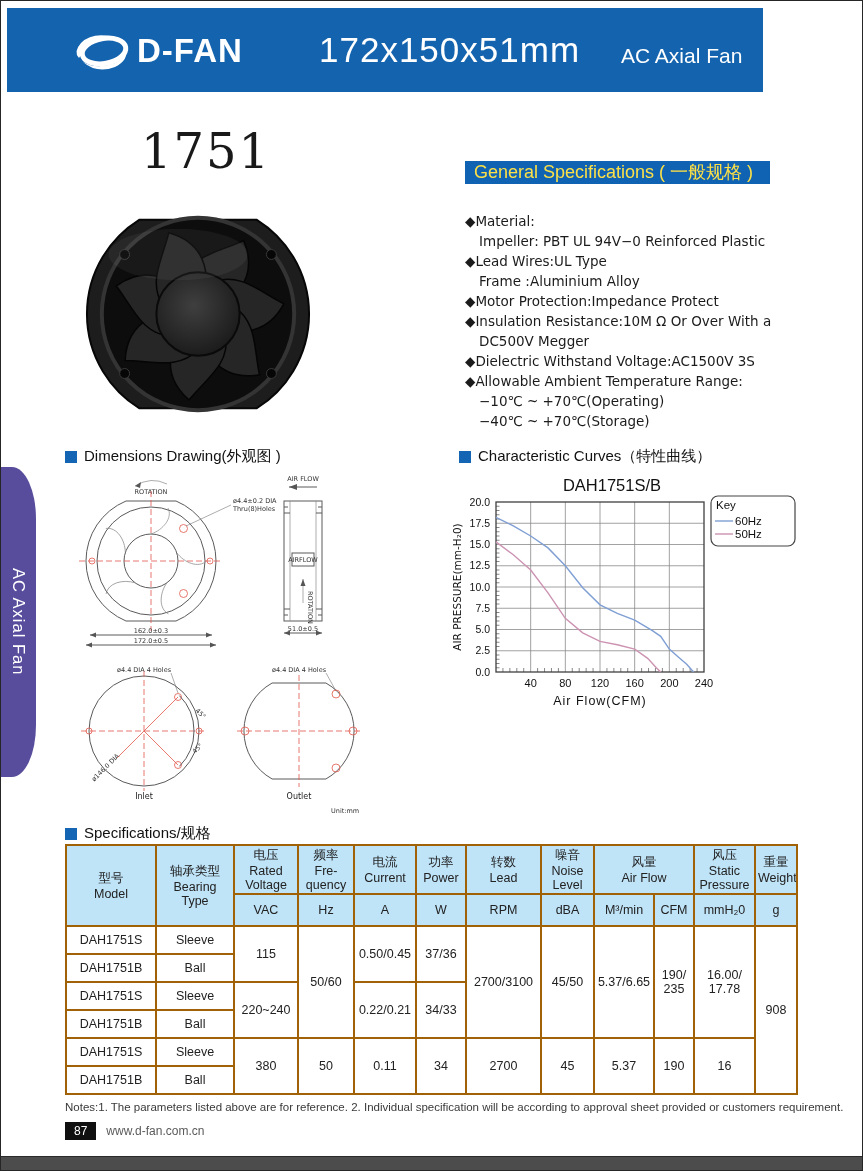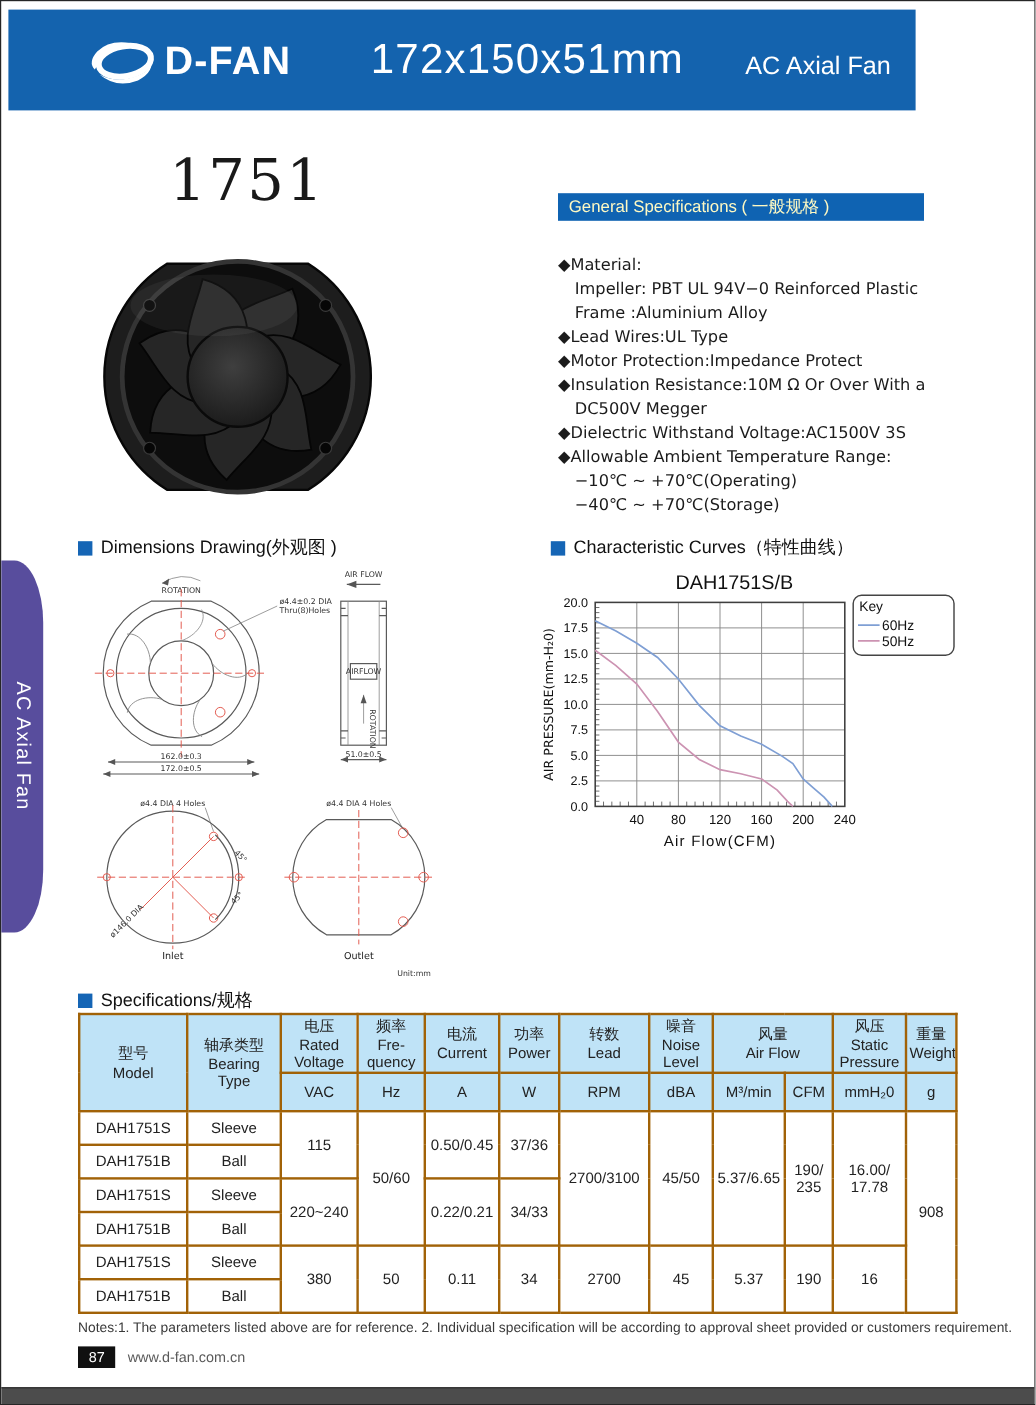--- a/index.html
+++ b/index.html
@@ -4,29 +4,29 @@
 <style>
   html,body{margin:0;padding:0;background:#e8e8e8;}
   .page{position:relative;width:863px;height:1171px;background:#ffffff;margin:0 auto;
         border:1px solid #262626;box-sizing:border-box;overflow:hidden;
         font-family:"Liberation Sans","DejaVu Sans",sans-serif;color:#1c1c1c;}
   
   .hdr{position:absolute;left:6px;top:7px;width:756px;height:84px;background:#1463ae;}
   .logo{position:absolute;left:64px;top:20px;display:flex;align-items:center;}
   .logo-swoosh{width:62px;height:46px;}
   .brand{color:#fff;font-size:33px;font-weight:bold;letter-spacing:1px;margin-left:4px;line-height:46px;}
-  .hdr-title{position:absolute;left:302px;top:22px;color:#fff;font-size:35px;letter-spacing:1px;}
+  .hdr-title{position:absolute;left:312px;top:22px;color:#fff;font-size:35px;letter-spacing:1px;}
   .hdr-sub{position:absolute;left:614px;top:36px;color:#fff;font-size:21px;}
   
   .model-title{position:absolute;left:140px;top:122px;font-family:"DejaVu Serif","Liberation Serif",serif;
                font-size:48px;color:#191919;letter-spacing:2px;}
   .fan-photo{position:absolute;left:78px;top:194px;width:238px;height:238px;}
   
   .gs{position:absolute;left:464px;top:160px;width:308px;}
-  .gs-bar{height:23px;line-height:23px;background:#0f63b2;color:#fef9c3;font-size:14px;padding-left:9px;width:296px;}
+  .gs-bar{height:23px;line-height:23px;background:#0f63b2;color:#fde047;font-size:18px;padding-left:9px;width:296px;}
   #gs-list{margin-top:27px;font-size:13.5px;line-height:20px;color:#1b1b1b;font-family:"DejaVu Sans","Liberation Sans",sans-serif;}
   .gs-item.i{padding-left:14px;}
   
   .sec{position:absolute;display:flex;align-items:center;gap:7px;font-size:15px;color:#111;}
   .sq{width:12px;height:12px;background:#1565b5;flex:0 0 auto;}
   .sec-dim{left:64px;top:446px;}
   .sec-cur{left:458px;top:446px;}
   .sec-spec{left:64px;top:823px;}
   
   .sidebar-tab{position:absolute;left:0;top:466px;width:35px;height:310px;background:#584d9d;
@@ -104,22 +104,22 @@
         <circle cx="194" cy="180" r="5"></circle>
     </g>
     <ellipse cx="100" cy="60" rx="70" ry="26" fill="#ffffff" opacity="0.05"></ellipse>
   </svg>
 
   <div class="gs">
     <div class="gs-bar">General Specifications ( 一般规格 )</div>
     <div id="gs-list">
         <div class="gs-item b">◆Material:</div>
         <div class="gs-item i">Impeller: PBT UL 94V−0 Reinforced Plastic</div>
+        <div class="gs-item b">◆Lead Wires:UL Type</div>
         <div class="gs-item i">Frame :Aluminium Alloy</div>
-        <div class="gs-item b">◆Lead Wires:UL Type</div>
         <div class="gs-item b">◆Motor Protection:Impedance Protect</div>
         <div class="gs-item b">◆Insulation Resistance:10M Ω  Or Over With a</div>
         <div class="gs-item i">DC500V Megger</div>
         <div class="gs-item b">◆Dielectric Withstand Voltage:AC1500V 3S</div>
         <div class="gs-item b">◆Allowable Ambient Temperature Range:</div>
         <div class="gs-item i">−10℃ ~ +70℃(Operating)</div>
         <div class="gs-item i">−40℃ ~ +70℃(Storage)</div>
       </div>
   </div>
 

